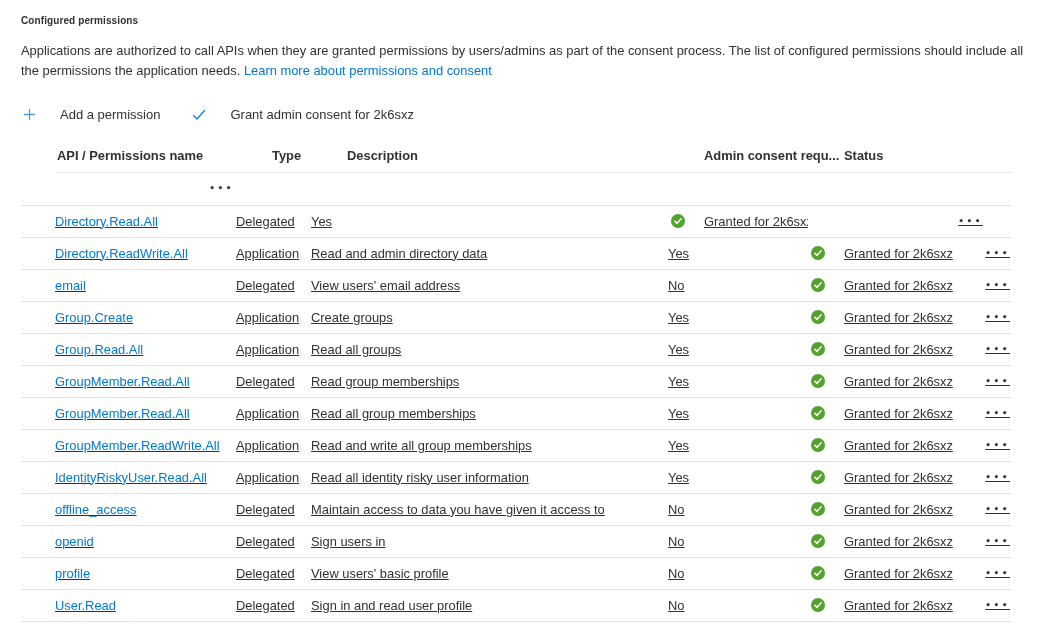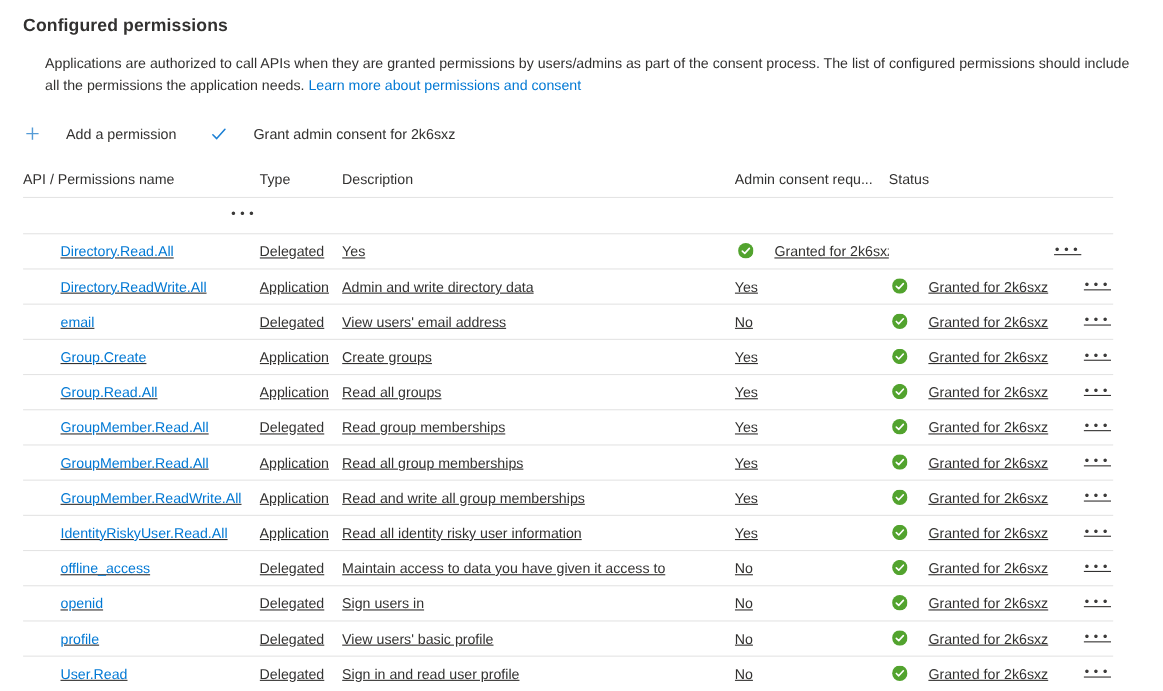--- a/index.html
+++ b/index.html
@@ -9,33 +9,32 @@
     color: #323130;
     padding: 15px 24px 0 21px;
   }
   :root {
     --accent: #0078d4;
     --granted: #52a32e;
     --plus: #559bd6;
     --border: #e4e4e4;
   }
   h1.page-title {
-    font-size: 16px;
+    font-size: 10px;
     font-weight: 600;
     color: #323130;
     margin-bottom: 15px;
     letter-spacing: 0.1px;
   }
   .description {
     font-size: 12.9px;
     line-height: 1.58;
     color: #323130;
     max-width: 1008px;
     margin-bottom: 20px;
-    margin-left: 20px;
   }
   .link { color: var(--accent); text-decoration: none; cursor: pointer; }
   .toolbar {
     display: flex;
     align-items: center;
     gap: 28px;
     margin-bottom: 11px;
     height: 26px;
   }
   .cmd-button {
@@ -52,21 +51,21 @@
   }
   .cmd-button svg { display: block; }
 
   .table { width: 991px; }
   .thead, .trow, .group-row {
     display: grid;
     grid-template-columns: 215px 75px 357px 140px 177px 27px;
     align-items: center;
     border-bottom: 1px solid var(--border);
   }
-  .thead { height: 34px; font-weight: 400; font-size: 12.9px; }
+  .thead { height: 34px; font-weight: 700; font-size: 12.9px; margin-left: 36px; }
   .thead .cell { overflow: hidden; white-space: nowrap; text-overflow: clip; }
   .trow { height: 32px; font-size: 12.9px; text-decoration: underline; }
   .group-row { height: 33px; font-size: 12.9px; }
   .cell { padding-right: 8px; white-space: nowrap; overflow: hidden; }
   .cell.name-cell { padding-left: 34px; }
   .group-name-cell {
     grid-column: 1 / span 5;
     display: flex;
     align-items: center;
     gap: 4px;
@@ -151,21 +150,21 @@
     <div class="cell menu-cell">
       <button class="dots">•••</button>
     </div>
   </div>
 
   <div class="trow">
     <div class="cell name-cell">
       <a class="link">Directory.ReadWrite.All</a>
     </div>
     <div class="cell type-cell">Application</div>
-    <div class="cell desc-cell">Admin and write directory data</div>
+    <div class="cell desc-cell">Read and admin directory data</div>
     <div class="cell consent-cell">Yes</div>
     <div class="cell status-cell">
       <span class="gcheck">
         <svg width="14" height="14" viewBox="0 0 16 16">
               <circle cx="8" cy="8" r="8" fill="#52a32e"></circle>
               <path d="M4.4 8.3 L6.9 10.7 L11.7 5.5" stroke="#ffffff" stroke-width="1.7" fill="none" stroke-linecap="round" stroke-linejoin="round"></path>
             </svg>
       </span>
       <span class="status-text">Granted for 2k6sxz</span>
     </div>

